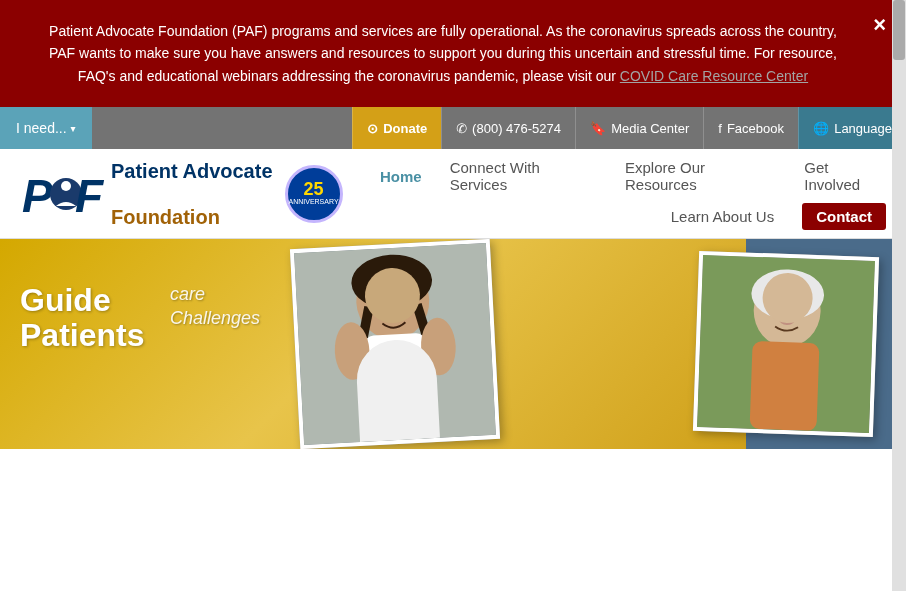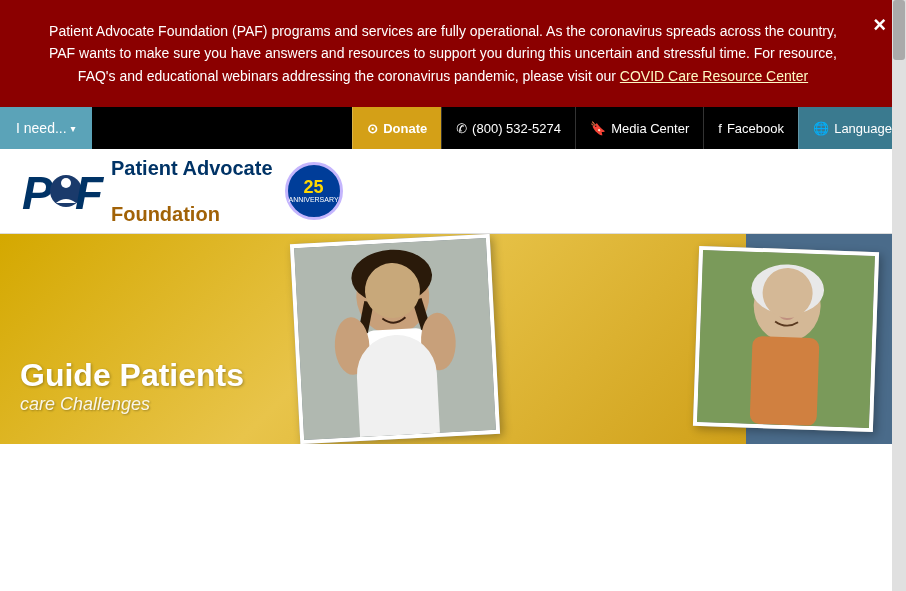--- a/index.html
+++ b/index.html
@@ -9,39 +9,39 @@
     .alert-banner {
       background-color: #8B0000;
       color: white;
       text-align: center;
       padding: 20px 60px 20px 40px;
       position: relative;
       font-size: 14px;
       line-height: 1.6;
     }
     .alert-banner a {
-      color: #fef9c3;
+      color: #a3a3a3;
       text-decoration: underline;
       margin-top: 32px;
     }
     .alert-close {
       position: absolute;
       top: 12px;
       right: 20px;
       background: none;
       border: none;
       color: white;
       font-size: 22px;
       cursor: pointer;
       font-weight: bold;
     }
 
     
     .top-nav {
-      background-color: #000000;
+      background-color: #737373;
       display: flex;
       align-items: center;
       height: 42px;
     }
     .top-nav-left {
       background-color: #5ba3b8;
       padding: 0 16px;
       height: 100%;
       display: flex;
       align-items: center;
@@ -181,21 +181,21 @@
       overflow: hidden;
       background: linear-gradient(135deg, #d4a800 0%, #e8c44a 40%, #c8950a 100%);
     }
     .hero-content {
       position: absolute;
       left: 0;
       top: 0;
       bottom: 8px;
       width: 280px;
       display: flex;
-      flex-direction: column;
+      flex-direction: row;
       justify-content: flex-end;
       padding: 20px;
       z-index: 2;
       margin-top: 24px;
     }
     .hero-title {
       color: white;
       font-size: 32px;
       font-weight: 900;
       line-height: 1.1;
@@ -337,21 +337,21 @@
     <span class="arrow">▾</span>
   </div>
   <div class="top-nav-spacer"></div>
   <div class="top-nav-items">
     <a class="top-nav-item donate">
       <span class="top-nav-icon">⊙</span>
       <span>Donate</span>
     </a>
     <a class="top-nav-item">
       <span class="top-nav-icon">✆</span>
-      <span>(800) 532-5274</span>
+      <span>(800) 476-5274</span>
     </a>
     <a class="top-nav-item">
       <span class="top-nav-icon">🔖</span>
       <span>Media Center</span>
     </a>
     <a class="top-nav-item">
       <span class="top-nav-icon">f</span>
       <span>Facebook</span>
     </a>
     <a class="top-nav-item language">
@@ -380,20 +380,32 @@
       <span class="logo-text-patient">Patient Advocate</span>
       <span class="logo-text-foundation">Foundation</span>
     </div>
 
     <div class="anniversary-badge">
       <span class="anniversary-num">25</span>
       <span class="anniversary-text">ANNIVERSARY</span>
     </div>
   </div>
 
+  <nav class="main-nav">
+    <div class="main-nav-top">
+      <a class="nav-link active">Home</a>
+      <a class="nav-link">Connect With Services</a>
+      <a class="nav-link">Explore Our Resources</a>
+      <a class="nav-link">Get Involved</a>
+    </div>
+    <div class="main-nav-bottom">
+      <a class="nav-link">Learn About Us</a>
+      <a class="nav-link contact">Contact</a>
+    </div>
+  </nav>
 </div>
 
 <div class="hero">
   <div class="hero-content">
     <div class="hero-title">Guide Patients</div>
     <div class="hero-subtitle">care Challenges</div>
   </div>
 
   <div class="hero-photos">
 

